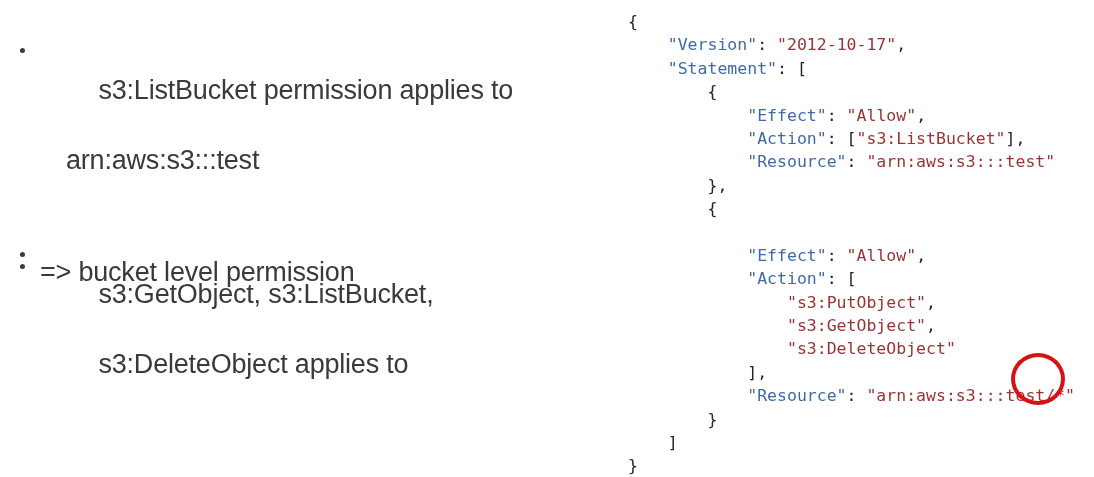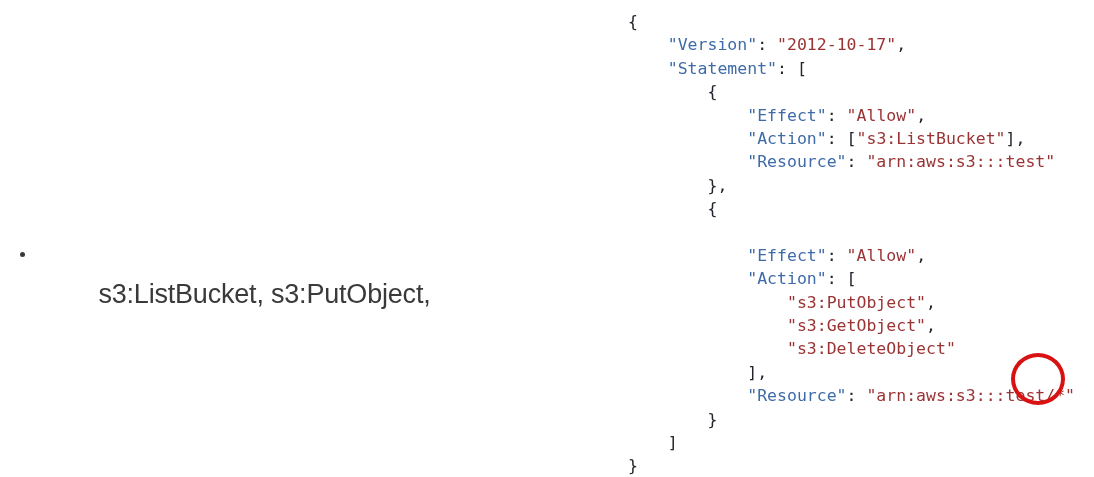--- a/index.html
+++ b/index.html
@@ -97,27 +97,44 @@
     border-radius: 50%;
     box-sizing: border-box;
     pointer-events: none;
   }
 </style>
 </head>
 <body>
 
 <div id="left-column">
 
+  <div class="bullet-group" id="bullet-group-bucket">
+
+    <div class="bullet-item">
+      <span class="dot"></span>
+      <div class="bullet-text">
+        <span>s3:ListBucket permission applies to</span>
+        <span class="indented">arn:aws:s3:::test</span>
+      </div>
+    </div>
+
+    <div class="bullet-item">
+      <span class="dot"></span>
+      <div class="bullet-text">=&gt; bucket level permission</div>
+    </div>
+
+  </div>
 
   <div class="bullet-group" id="bullet-group-object">
 
     <div class="bullet-item">
       <span class="dot"></span>
       <div class="bullet-text">
-        <span>s3:ListBucket, s3:PutObject,</span><br>
+        <span>s3:GetObject, s3:ListBucket,</span><br>
+        <span>s3:DeleteObject applies to</span>
       </div>
     </div>
 
   </div>
 </div>
 
 <div id="code-panel">
   <pre id="code-block"><div class="code-line"><span class="tok-punct">{</span></div><div class="code-line"><span>    </span><span class="tok-key">"Version"</span><span class="tok-punct">: </span><span class="tok-str">"2012-10-17"</span><span class="tok-punct">,</span></div><div class="code-line"><span>    </span><span class="tok-key">"Statement"</span><span class="tok-punct">: [</span></div><div class="code-line"><span>        </span><span class="tok-punct">{</span></div><div class="code-line"><span>            </span><span class="tok-key">"Effect"</span><span class="tok-punct">: </span><span class="tok-str">"Allow"</span><span class="tok-punct">,</span></div><div class="code-line"><span>            </span><span class="tok-key">"Action"</span><span class="tok-punct">: [</span><span class="tok-str">"s3:ListBucket"</span><span class="tok-punct">],</span></div><div class="code-line"><span>            </span><span class="tok-key">"Resource"</span><span class="tok-punct">: </span><span class="tok-str">"arn:aws:s3:::test"</span></div><div class="code-line"><span>        </span><span class="tok-punct">},</span></div><div class="code-line"><span>        </span><span class="tok-punct">{</span></div><div class="code-line"><span>            </span></div><div class="code-line"><span>            </span><span class="tok-key">"Effect"</span><span class="tok-punct">: </span><span class="tok-str">"Allow"</span><span class="tok-punct">,</span></div><div class="code-line"><span>            </span><span class="tok-key">"Action"</span><span class="tok-punct">: [</span></div><div class="code-line"><span>                </span><span class="tok-str">"s3:PutObject"</span><span class="tok-punct">,</span></div><div class="code-line"><span>                </span><span class="tok-str">"s3:GetObject"</span><span class="tok-punct">,</span></div><div class="code-line"><span>                </span><span class="tok-str">"s3:DeleteObject"</span></div><div class="code-line"><span>            </span><span class="tok-punct">],</span></div><div class="code-line"><span>            </span><span class="tok-key">"Resource"</span><span class="tok-punct">: </span><span class="tok-str">"arn:aws:s3:::test/*"</span></div><div class="code-line"><span>        </span><span class="tok-punct">}</span></div><div class="code-line"><span>    </span><span class="tok-punct">]</span></div><div class="code-line"><span class="tok-punct">}</span></div></pre>
 </div>
 

